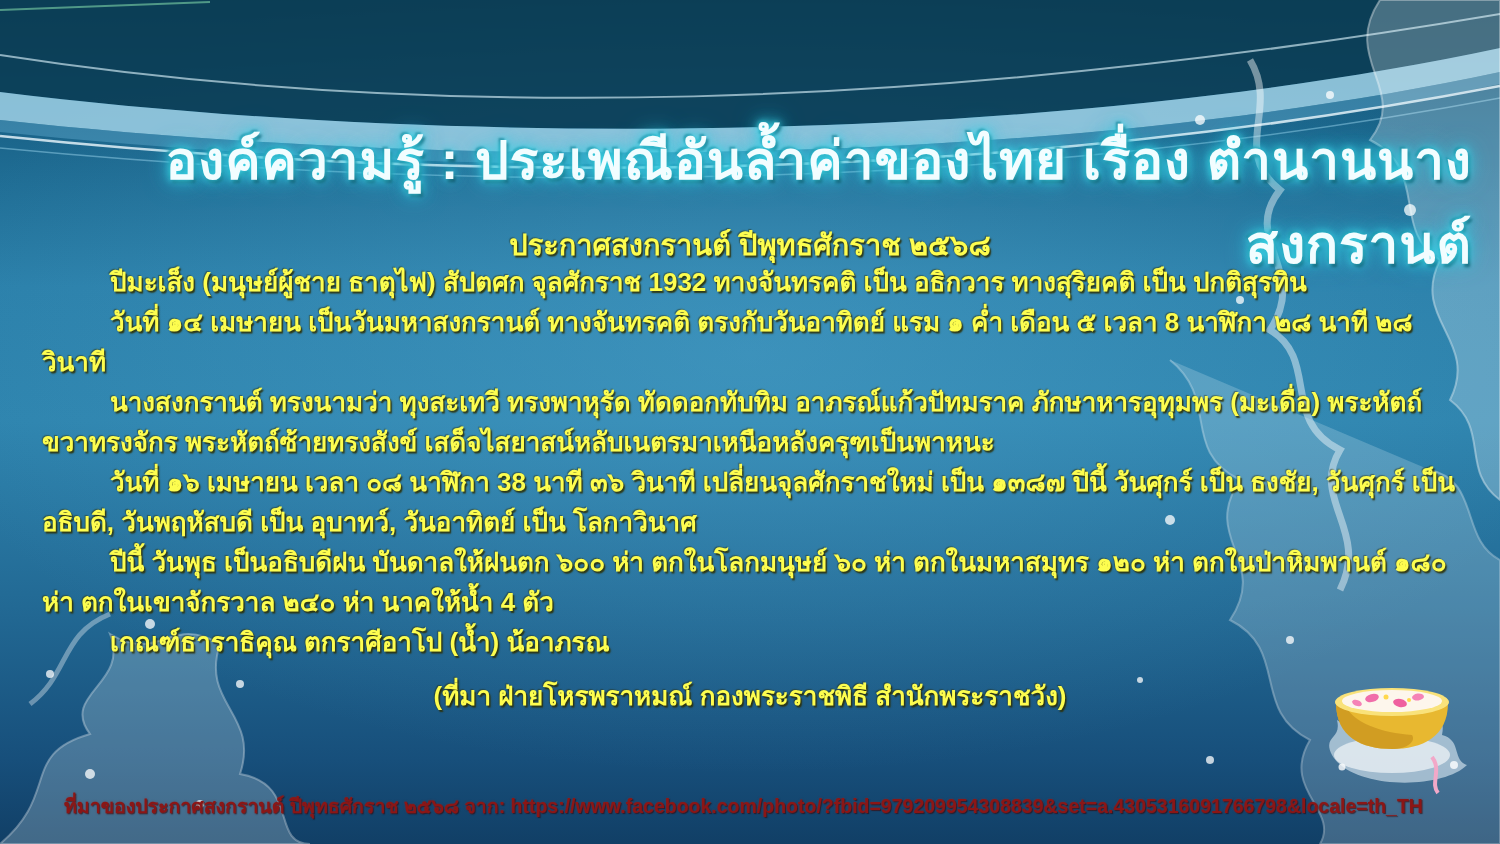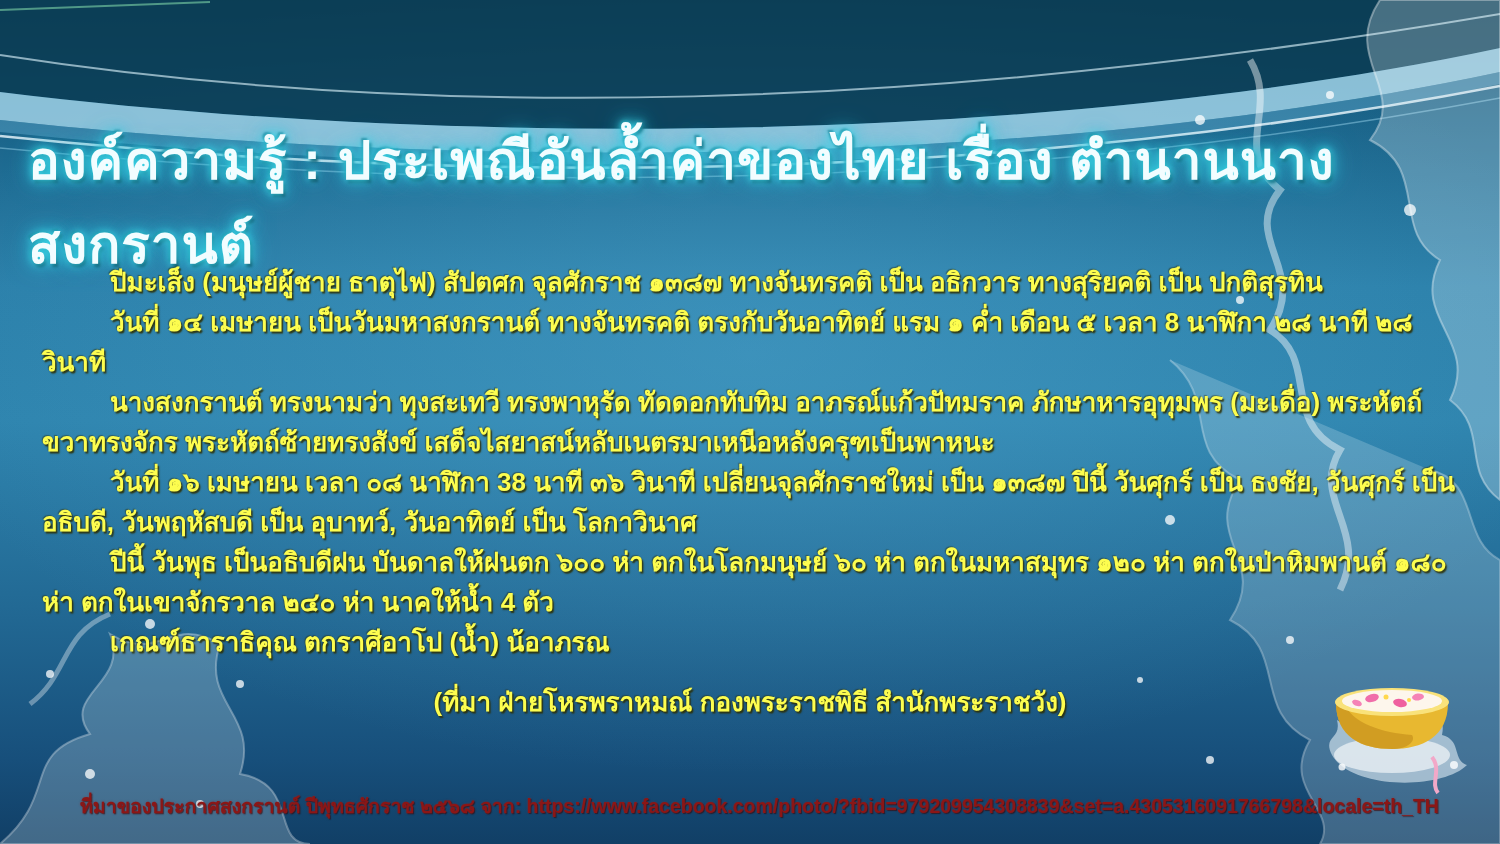--- a/index.html
+++ b/index.html
@@ -9,44 +9,44 @@
     overflow:hidden;
     font-family:"Liberation Sans","DejaVu Sans",sans-serif;
     background:
       radial-gradient(ellipse 1200px 600px at 50% 42%, rgba(90,175,215,0.35), rgba(0,0,0,0) 70%),
       linear-gradient(180deg,#0d4157 0%,#175f84 12%,#2b80aa 34%,#2e84ae 50%,#226994 72%,#174f7b 90%,#113f66 100%);
   }
   .deco{position:absolute;pointer-events:none;}
   
   .title{
     position:absolute;top:118px;left:28px;right:28px;
-    text-align:left;
+    text-align:right;
     font-size:53px;font-weight:bold;letter-spacing:1px;
     color:#f2fdff;
     text-shadow:
       0 0 7px #3fd9ec, 0 0 14px #32cbe0, 0 0 26px rgba(45,200,224,.85),
       2px 3px 3px rgba(4,45,62,.95), -2px -2px 2px rgba(10,90,110,.7);
   }
   .subtitle{
     position:absolute;top:222px;left:0;right:0;
     text-align:center;
     font-size:29px;font-weight:bold;
     color:#fdfd4f;
     text-shadow:1.5px 2px 1.5px rgba(45,45,0,.9), -1px -1px 1px rgba(45,45,0,.45);
   }
   .body-text{
     position:absolute;top:262px;left:42px;right:42px;
     font-size:26px;font-weight:bold;line-height:40px;
     color:#fdfd4f;
     text-shadow:1.5px 2px 1.5px rgba(45,45,0,.9), -1px -1px 1px rgba(45,45,0,.45);
   }
   .body-text p{margin:0;text-indent:68px;}
-  .body-text p.source{text-align:center;text-indent:0;margin-top:20px;}
+  .body-text p.source{text-align:center;text-indent:0;margin-top:14px;}
   .footer{
-    position:absolute;left:80px;bottom:22px;right:60px;
+    position:absolute;left:64px;bottom:22px;right:60px;
     font-size:19.5px;font-weight:bold;
     color:#8b1616;
     text-shadow:0 0 2px rgba(150,40,40,.55), 1px 1px 1px rgba(40,0,0,.6);
     white-space:nowrap;
   }
 </style>
 </head>
 <body>
 
 <div class="slide">
@@ -110,23 +110,24 @@
       <circle cx="74" cy="52" r="2.5" fill="#ffd84d"></circle>
       <circle cx="97" cy="55" r="2" fill="#ffd84d"></circle>
       <path d="M120,112 C130,125 118,138 126,148" stroke="#f2a8c8" stroke-width="4" fill="none"></path>
       <circle cx="142" cy="120" r="4" fill="rgba(255,255,255,0.8)"></circle>
       <circle cx="30" cy="122" r="3.5" fill="rgba(255,255,255,0.8)"></circle>
     </g>
   </svg>
 
   <div class="title">องค์ความรู้ : ประเพณีอันล้ำค่าของไทย เรื่อง ตำนานนางสงกรานต์</div>
 
+  <div class="subtitle">ประกาศสงกรานต์ ปีพุทธศักราช ๒๕๖๘</div>
 
   <div class="body-text">
-    <p>ปีมะเส็ง (มนุษย์ผู้ชาย ธาตุไฟ) สัปตศก จุลศักราช ๑๓๘๗ ทางจันทรคติ เป็น อธิกวาร ทางสุริยคติ เป็น ปกติสุรทิน</p>
+    <p>ปีมะเส็ง (มนุษย์ผู้ชาย ธาตุไฟ) สัปตศก จุลศักราช 1932 ทางจันทรคติ เป็น อธิกวาร ทางสุริยคติ เป็น ปกติสุรทิน</p>
     <p>วันที่ ๑๔ เมษายน เป็นวันมหาสงกรานต์ ทางจันทรคติ ตรงกับวันอาทิตย์ แรม ๑ ค่ำ เดือน ๕ เวลา 8 นาฬิกา ๒๘ นาที ๒๘ วินาที</p>
     <p>นางสงกรานต์ ทรงนามว่า ทุงสะเทวี ทรงพาหุรัด ทัดดอกทับทิม อาภรณ์แก้วปัทมราค ภักษาหารอุทุมพร (มะเดื่อ) พระหัตถ์ขวาทรงจักร พระหัตถ์ซ้ายทรงสังข์ เสด็จไสยาสน์หลับเนตรมาเหนือหลังครุฑเป็นพาหนะ</p>
     <p>วันที่ ๑๖ เมษายน เวลา ๐๘ นาฬิกา 38 นาที ๓๖ วินาที เปลี่ยนจุลศักราชใหม่ เป็น ๑๓๘๗ ปีนี้ วันศุกร์ เป็น ธงชัย, วันศุกร์ เป็น อธิบดี, วันพฤหัสบดี เป็น อุบาทว์, วันอาทิตย์ เป็น โลกาวินาศ</p>
     <p>ปีนี้ วันพุธ เป็นอธิบดีฝน บันดาลให้ฝนตก ๖๐๐ ห่า ตกในโลกมนุษย์ ๖๐ ห่า ตกในมหาสมุทร ๑๒๐ ห่า ตกในป่าหิมพานต์ ๑๘๐ ห่า ตกในเขาจักรวาล ๒๔๐ ห่า นาคให้น้ำ 4 ตัว</p>
     <p>เกณฑ์ธาราธิคุณ ตกราศีอาโป (น้ำ) น้อาภรณ</p>
     <p class="source">(ที่มา ฝ่ายโหรพราหมณ์ กองพระราชพิธี สำนักพระราชวัง)</p>
   </div>
 
   <div class="footer">ที่มาของประกาศสงกรานต์ ปีพุทธศักราช ๒๕๖๘ จาก: https://www.facebook.com/photo/?fbid=979209954308839&amp;set=a.4305316091766798&amp;locale=th_TH</div>
 

